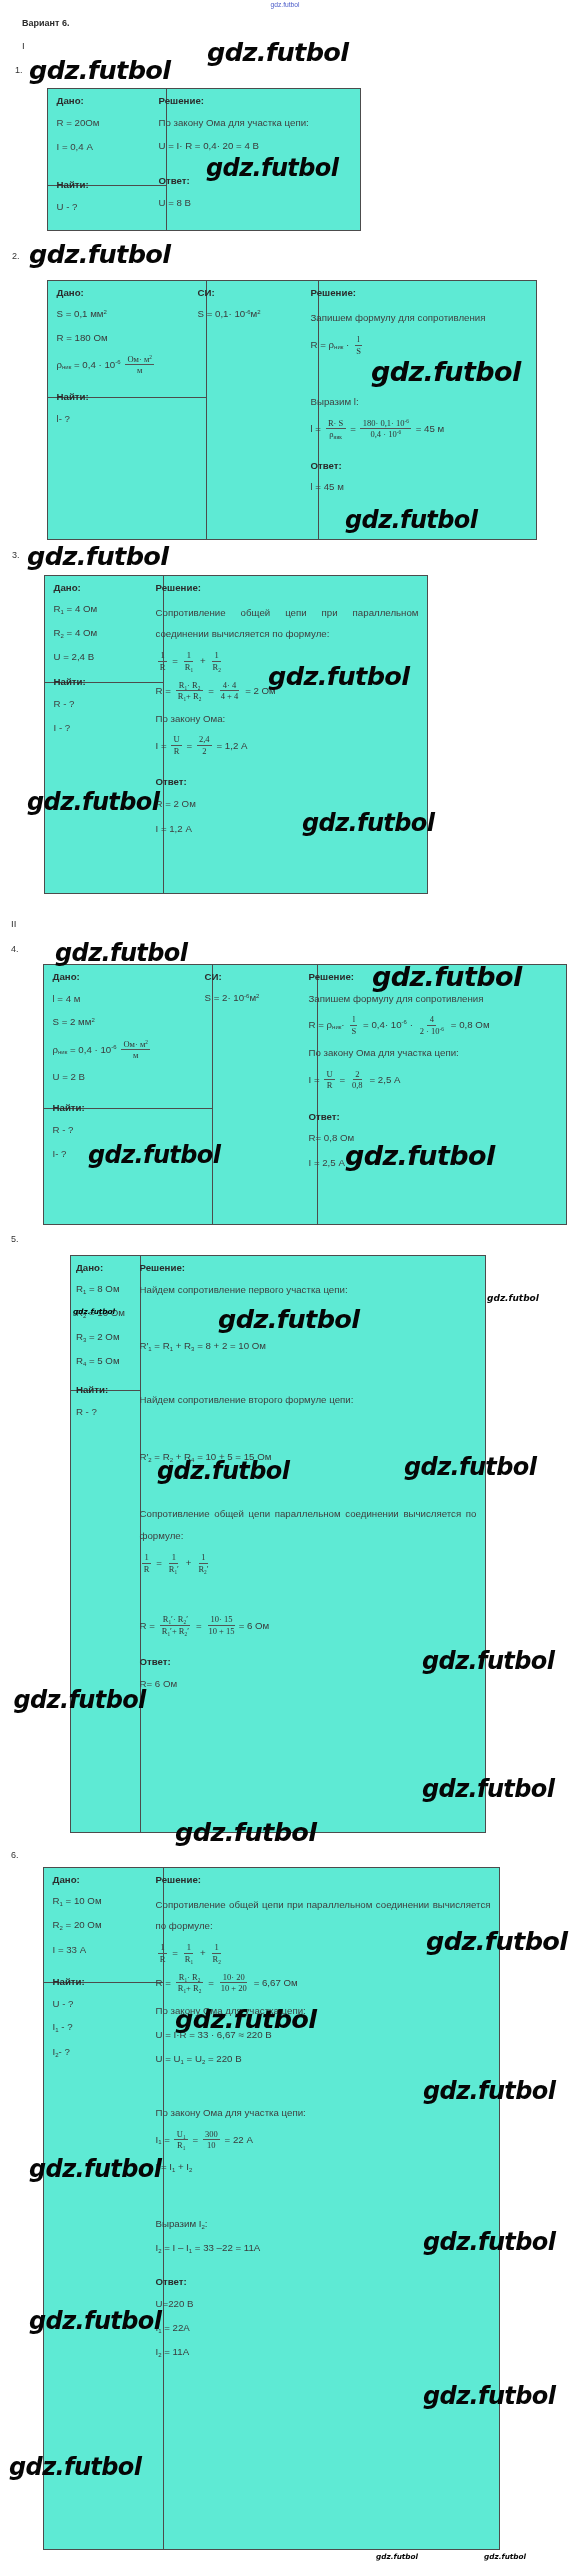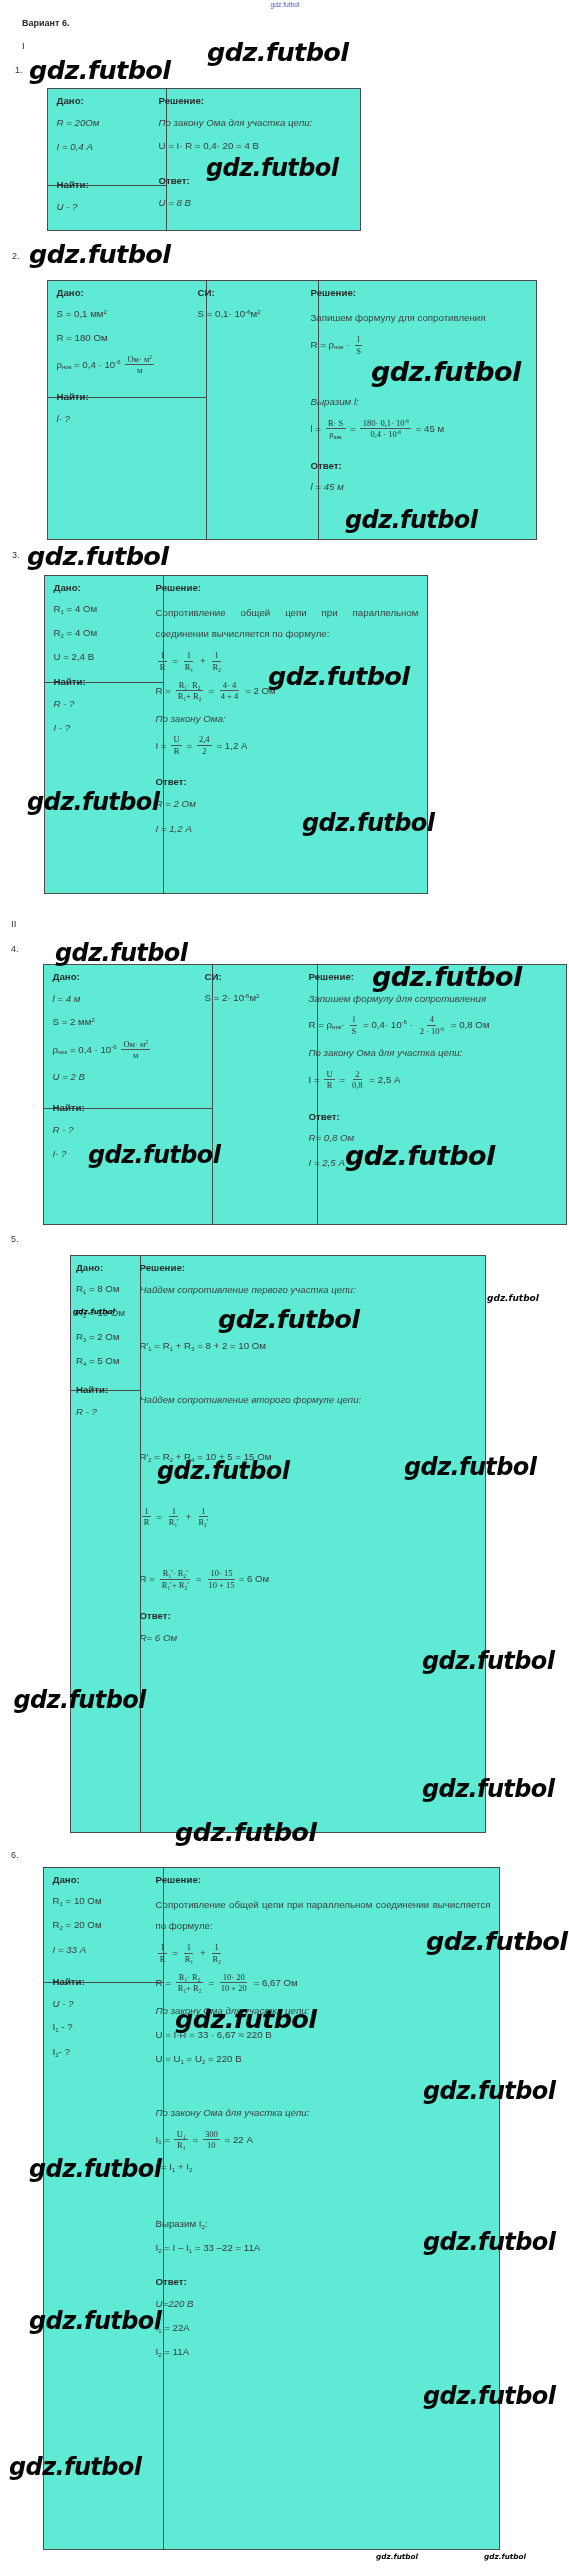--- a/index.html
+++ b/index.html
@@ -8,21 +8,21 @@
         font-family:"Liberation Sans",sans-serif;color:#3f3f3f;overflow:hidden;}
   .toplink{position:absolute;top:1.2px;left:0;right:0;text-align:center;
            font-size:6.7px;color:#4a5bc8;}
   .vtitle{position:absolute;left:22px;top:18px;font-size:9px;font-weight:700;color:#2b2b2b;}
   .section{position:absolute;font-size:9.7px;color:#333;}
   .plabel{position:absolute;font-size:9px;color:#333;}
   .tbl{position:absolute;border:0.6px solid var(--bc);background:#5eead4;}
   .cell{position:absolute;padding:6px 8.5px;font-size:9.7px;color:#3f3f3f;}
   .bl-h{font-weight:700;color:#2b2b2b;margin:0 0 8.5px;}
   .bl-h:not(:first-child){margin-top:21px;}
-  .bl-t{margin:0 0 8.5px;line-height:1.7;font-style:italic;}
+  .bl-t{margin:0 0 8.5px;line-height:1.7;}
   .bl-tj{margin:0 0 7.3px;line-height:2.2;text-align:justify;text-align-last:left;}
   .bl-f{margin:3.7px 0 9.7px;line-height:1.5;color:#3a3a3a;}
   .bl-sp{height:29px;}
   .frac{display:inline-flex;flex-direction:column;align-items:center;vertical-align:middle;
         margin:-1.2px 1.8px;font-family:"Liberation Serif",serif;font-size:8.5px;color:#333;
         line-height:1.25;text-align:center;}
   .fn{padding:0 2.4px;border-bottom:0.6px solid #555;}
   .fd{padding:0 2.4px;}
   sub{font-size:0.62em;vertical-align:-0.3em;line-height:0;}
   sup{font-size:0.62em;vertical-align:0.55em;line-height:0;}
@@ -211,20 +211,21 @@
     <div class="cell" style="left:60px;top:0;right:0;bottom:0;">
         <div class="bl-h">Решение:</div>
         <div class="bl-t">Найдем сопротивление первого участка цепи:</div>
         <div class="bl-sp"></div>
         <div class="bl-f">R′<sub>1</sub> = R<sub>1</sub> + R<sub>3</sub> = 8 + 2 = 10 Ом</div>
         <div class="bl-sp"></div>
         <div class="bl-t">Найдем сопротивление второго формуле цепи:</div>
         <div class="bl-sp"></div>
         <div class="bl-f">R′<sub>2</sub> = R<sub>2</sub> + R<sub>4</sub> = 10 + 5 = 15 Ом</div>
         <div class="bl-sp"></div>
+        <div class="bl-tj">Сопротивление общей цепи параллельном соединении вычисляется по формуле:</div>
         <div class="bl-f"><span class="frac">
             <span class="fn">1</span>
             <span class="fd">R</span>
           </span> = <span class="frac">
             <span class="fn">1</span>
             <span class="fd">R<sub>1</sub>′</span>
           </span> + <span class="frac">
             <span class="fn">1</span>
             <span class="fd">R<sub>2</sub>′</span>
           </span></div>

